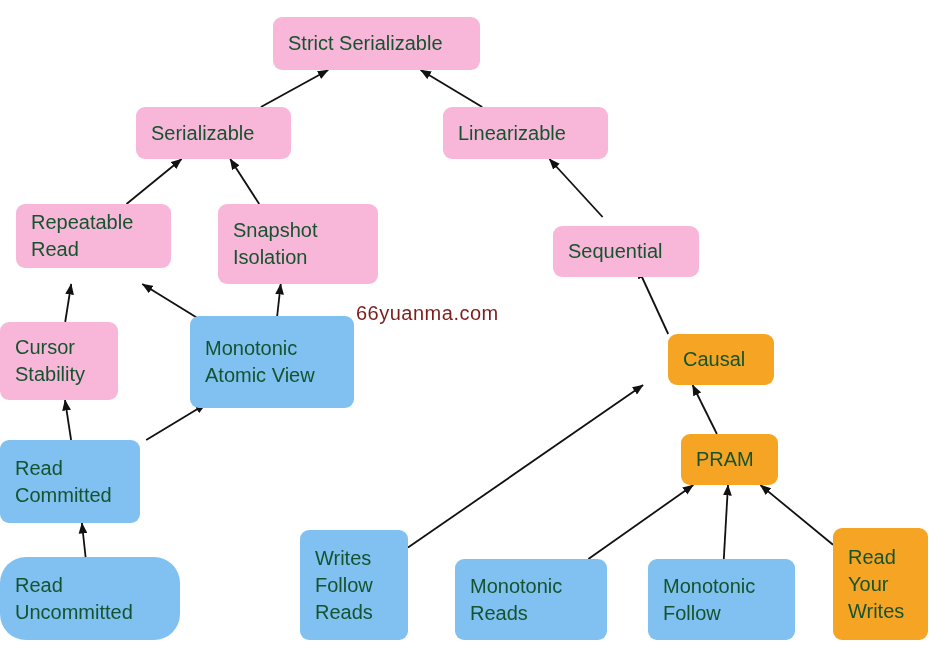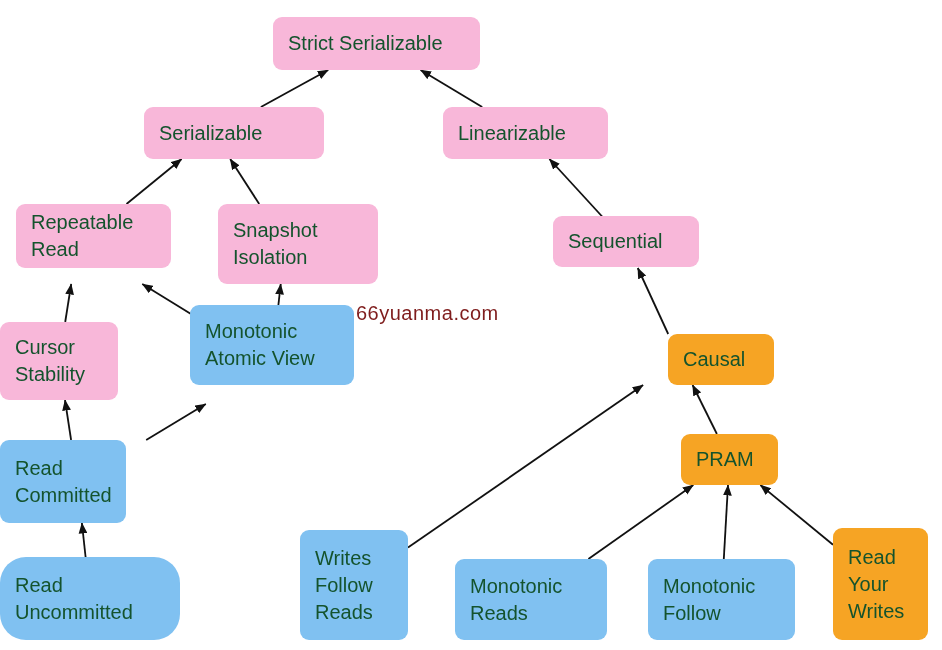--- a/index.html
+++ b/index.html
@@ -79,53 +79,53 @@
         <line x1="588.4" y1="559.0" x2="693.3" y2="485.0" stroke="#111111" stroke-width="1.8" marker-end="url(#arrowhead)"></line>
         <line x1="723.8" y1="559.0" x2="728.0" y2="485.0" stroke="#111111" stroke-width="1.8" marker-end="url(#arrowhead)"></line>
         <line x1="833.0" y1="544.8" x2="760.4" y2="485.0" stroke="#111111" stroke-width="1.8" marker-end="url(#arrowhead)"></line>
       </g>
   </svg>
 
   <div class="node pink" style="left: 273px; top: 17px; width: 207px; height: 53px; background: rgb(248, 183, 217);">
     <span>Strict Serializable</span>
   </div>
 
-  <div class="node pink" style="left: 144px; top: 107px; width: 180px; height: 52px; background: rgb(248, 183, 217);">
+  <div class="node pink" style="left: 136px; top: 107px; width: 155px; height: 52px; background: rgb(248, 183, 217);">
     <span>Serializable</span>
   </div>
 
   <div class="node pink" style="left: 443px; top: 107px; width: 165px; height: 52px; background: rgb(248, 183, 217);">
     <span>Linearizable</span>
   </div>
 
   <div class="node pink" style="left: 16px; top: 204px; width: 155px; height: 64px; background: rgb(248, 183, 217);">
     <span>Repeatable Read</span>
   </div>
 
   <div class="node pink" style="left: 218px; top: 204px; width: 160px; height: 80px; background: rgb(248, 183, 217);">
     <span>Snapshot Isolation</span>
   </div>
 
-  <div class="node pink" style="left: 553px; top: 216px; width: 146px; height: 51px; background: rgb(248, 183, 217);">
+  <div class="node pink" style="left: 553px; top: 226px; width: 146px; height: 51px; background: rgb(248, 183, 217);">
     <span>Sequential</span>
   </div>
 
   <div class="node pink" style="left: 0px; top: 322px; width: 118px; height: 78px; background: rgb(248, 183, 217);">
     <span>Cursor Stability</span>
   </div>
 
-  <div class="node blue" style="left: 190px; top: 305px; width: 164px; height: 80px; background: rgb(128, 193, 241);">
+  <div class="node blue" style="left: 190px; top: 316px; width: 164px; height: 92px; background: rgb(128, 193, 241);">
     <span>Monotonic Atomic View</span>
   </div>
 
   <div class="node orange" style="left: 627px; top: 334px; width: 106px; height: 51px; background: rgb(246, 164, 36); margin-left: 41px;">
     <span>Causal</span>
   </div>
 
-  <div class="node blue" style="left: 0px; top: 440px; width: 126px; height: 83px; background: rgb(128, 193, 241);">
+  <div class="node blue" style="left: 0px; top: 440px; width: 140px; height: 83px; background: rgb(128, 193, 241);">
     <span>Read Committed</span>
   </div>
 
   <div class="node orange" style="left: 681px; top: 434px; width: 97px; height: 51px; background: rgb(246, 164, 36);">
     <span>PRAM</span>
   </div>
 
   <div class="node blue" style="left: 0px; top: 557px; width: 180px; height: 83px; background: rgb(128, 193, 241); border-radius: 26px;">
     <span>Read Uncommitted</span>
   </div>

